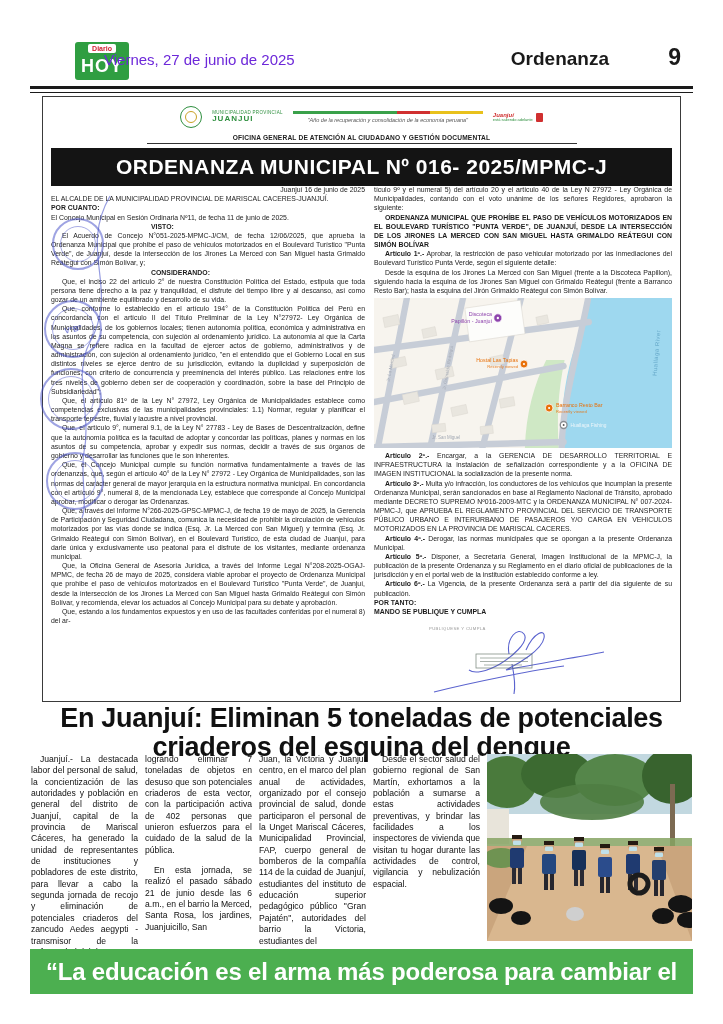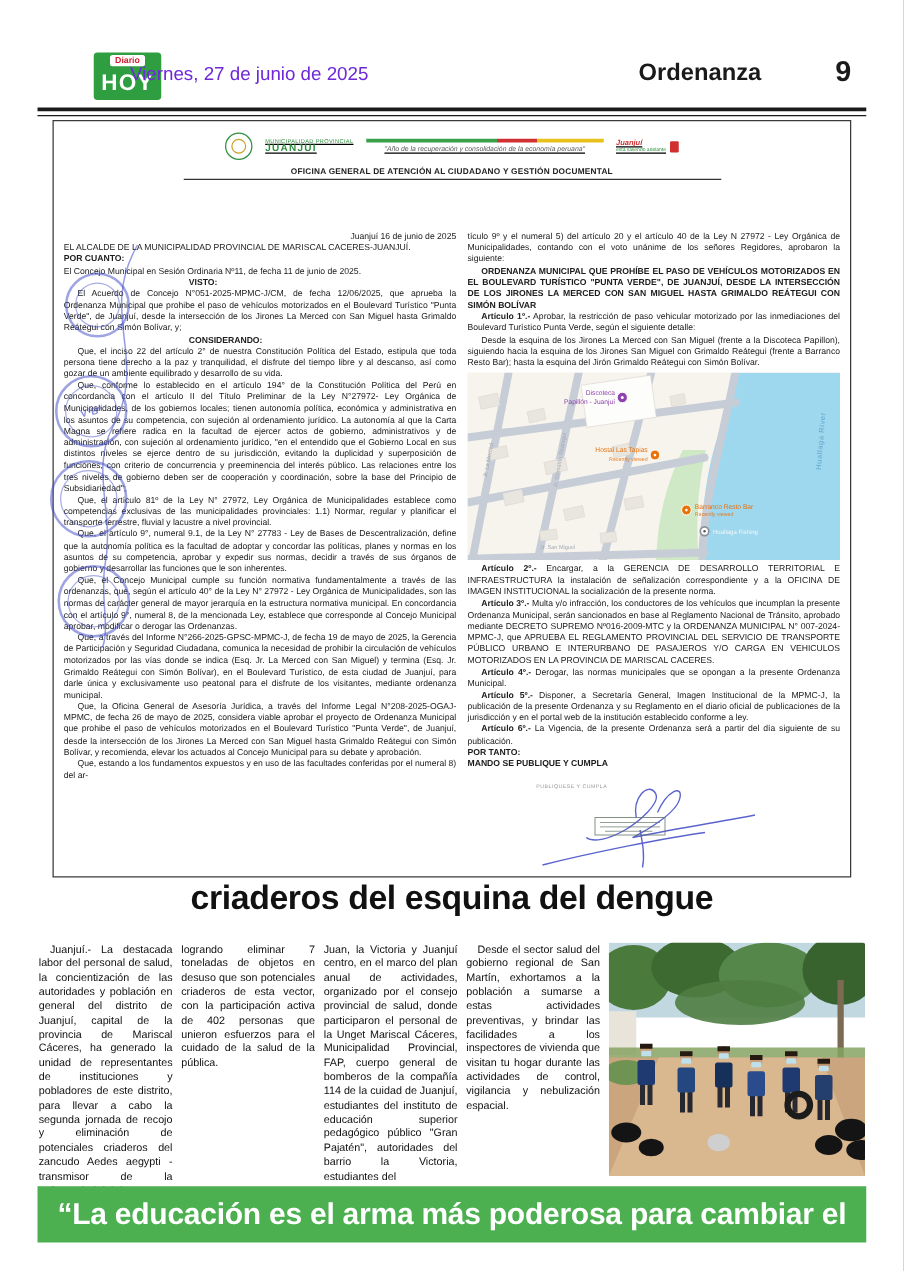--- a/index.html
+++ b/index.html
@@ -18,21 +18,21 @@
   .dateline{position:absolute;left:68px;top:9px;font-size:15px;color:#6d28d9;}
   .section{position:absolute;right:78px;top:6px;font-size:19px;font-weight:700;color:#1a1a1a;}
   .pagenum{position:absolute;right:6px;top:2px;font-size:23px;font-weight:700;color:#1a1a1a;}
   .head-rule{position:absolute;top:86px;left:30px;right:30px;height:7px;
              border-top:3px solid #1a1a1a;border-bottom:1px solid #1a1a1a;}
 
   
   .docbox{position:absolute;top:96px;left:42px;width:639px;height:606px;border:1.5px solid #3a3a3a;
           background:#fff;}
   .letterhead{position:relative;height:30px;margin:5px auto 0;width:450px;display:flex;
-              align-items:center;justify-content:center;gap:10px;text-decoration:underline;}
+              align-items:center;justify-content:center;gap:10px;}
   .crest{width:22px;height:22px;border:1.5px solid #2f8f3f;border-radius:50%;position:relative;flex:none;}
   .crest::after{content:"";position:absolute;inset:4px;border:1px solid #c9a227;border-radius:50%;}
   .org{display:flex;flex-direction:column;line-height:1;flex:none;}
   .org .org-top{font-size:4.5px;color:#2f8f3f;letter-spacing:.3px;}
   .org .org-name{font-size:8px;font-weight:700;color:#2f8f3f;letter-spacing:1px;}
   .lh-center{display:flex;flex-direction:column;align-items:center;gap:3px;}
   .tricolor{width:190px;height:3px;background:linear-gradient(to right,#3aa14a 0 55%,#d03030 55% 72%,#e8c11c 72% 100%);}
   .motto{font-size:5.5px;font-style:italic;color:#555;}
   .side-logo{display:flex;align-items:center;gap:3px;flex:none;}
   .side-logo .sl-text{display:flex;flex-direction:column;line-height:1;}
@@ -111,20 +111,21 @@
       </div>
       <div class="side-logo">
         <div class="sl-text">
           <span class="sl-1">Juanjuí</span>
           <span class="sl-2">está saliendo adelante</span>
         </div>
         <div class="sl-sq"></div>
       </div>
     </div>
     <div class="office-line">OFICINA GENERAL DE ATENCIÓN AL CIUDADANO Y GESTIÓN DOCUMENTAL</div>
+    <div class="doc-titlebar">ORDENANZA MUNICIPAL Nº 016- 2025/MPMC-J</div>
 
     <div class="cols">
       <div class="col-left doc">
           <p class="al-right">Juanjuí 16 de junio de 2025</p>
           <p class="mt4">EL ALCALDE DE LA MUNICIPALIDAD PROVINCIAL DE MARISCAL CACERES-JUANJUÍ.</p>
           <p class="b mt6">POR CUANTO:</p>
           <p>El Concejo Municipal en Sesión Ordinaria Nº11, de fecha 11 de junio de 2025.</p>
           <p class="b lbl mt8">VISTO:</p>
           <p class="ind mt2">El Acuerdo de Concejo N°051-2025-MPMC-J/CM, de fecha 12/06/2025, que aprueba la Ordenanza Municipal que prohibe el paso de vehículos motorizados en el Boulevard Turístico "Punta Verde", de Juanjuí, desde la intersección de los Jirones La Merced con San Miguel hasta Grimaldo Reátegui con Simón Bolívar, y;</p>
           <p class="b lbl mt8">CONSIDERANDO:</p>
@@ -241,29 +242,31 @@
   <div class="stamp" style="left:44px;top:300px;width:58px;height:58px;">
     <span class="vobo">V°B°</span>
   </div>
   <div class="stamp" style="left:40px;top:368px;width:62px;height:62px;"></div>
   <div class="stamp" style="left:46px;top:452px;width:58px;height:58px;"></div>
   <svg class="pen" style="left:62px;top:192px;" width="70" height="330" viewBox="0 0 70 330">
     <path d="M48,4 C16,60 58,96 28,150 C10,184 30,220 22,260 C18,284 26,310 20,326" stroke="rgba(62,72,198,.55)" stroke-width="1.2" fill="none"></path>
   </svg>
 
   <div class="headline">
+    <div>En Juanjuí: Eliminan 5 toneladas de potenciales</div>
     <div>criaderos del esquina del dengue</div>
   </div>
 
   <div class="art-cols">
     <div class="art">
         <p>Juanjuí.- La destacada labor del personal de salud, la concientización de las autoridades y población en general del distrito de Juanjuí, capital de la provincia de Mariscal Cáceres, ha generado la unidad de representantes de instituciones y pobladores de este distrito, para llevar a cabo la segunda jornada de recojo y eliminación de potenciales criaderos del zancudo Aedes aegypti - transmisor de la enfermedad del dengue,</p>
       </div>
     <div class="art">
         <p class="noindent">logrando eliminar 7 toneladas de objetos en desuso que son potenciales criaderos de esta vector, con la participación activa de 402 personas que unieron esfuerzos para el cuidado de la salud de la pública.</p>
+        <p>En esta jornada, se realizó el pasado sábado 21 de junio desde las 6 a.m., en el barrio la Merced, Santa Rosa, los jardines, Juanjuicillo, San</p>
       </div>
     <div class="art">
         <p class="noindent">Juan, la Victoria y Juanjuí centro, en el marco del plan anual de actividades, organizado por el consejo provincial de salud, donde participaron el personal de la Unget Mariscal Cáceres, Municipalidad Provincial, FAP, cuerpo general de bomberos de la compañía 114 de la cuidad de Juanjuí, estudiantes del instituto de educación superior pedagógico público "Gran Pajatén", autoridades del barrio la Victoria, estudiantes del</p>
       </div>
     <div class="art">
         <p>Desde el sector salud del gobierno regional de San Martín, exhortamos a la población a sumarse a estas actividades preventivas, y brindar las facilidades a los inspectores de vivienda que visitan tu hogar durante las actividades de control, vigilancia y nebulización espacial.</p>
       </div>
     <div class="photo">
       <svg viewBox="0 0 205 187" preserveAspectRatio="none">
         <rect x="0" y="0" width="205" height="60" fill="#c2d8e0"></rect>

